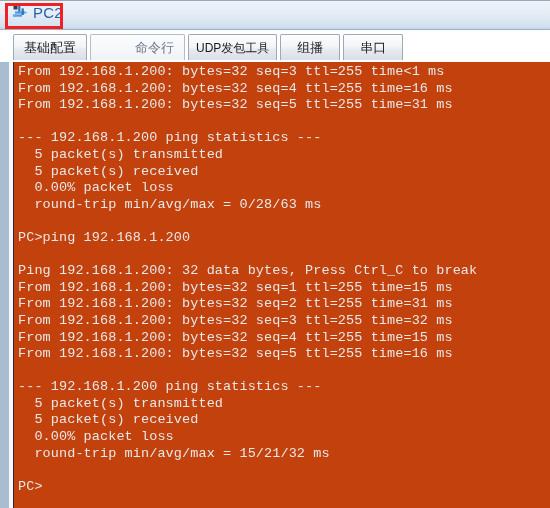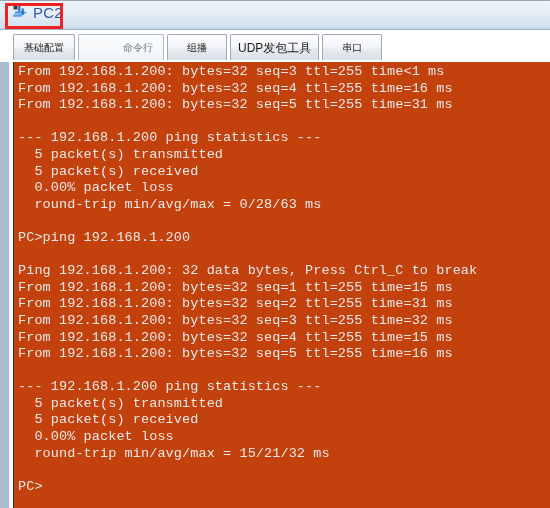--- a/index.html
+++ b/index.html
@@ -97,21 +97,21 @@
 
   .tab {
     height: 26px;
     min-width: 60px;
     padding: 0 10px;
     box-sizing: border-box;
     display: flex;
     align-items: center;
     justify-content: center;
     font-family: "Liberation Sans", sans-serif;
-    font-size: 10px;
+    font-size: 13px;
     color: #1b1b1b;
     background: linear-gradient(to bottom, #fdfdfe 0%, #f3f5f8 45%, #e6eaf0 60%, #d9dfe7 100%);
     border: 1px solid #9fa9b4;
     border-bottom: none;
     border-radius: 2px 2px 0 0;
     white-space: nowrap;
     line-height: 26px;
   }
 
   .tab.tab-selected {
@@ -212,25 +212,25 @@
   </div>
 
   <div class="tabstrip">
     <div class="tabs">
       <div class="tab">
         <span>基础配置</span>
       </div>
       <div class="tab tab-selected">
         <span>命令行</span>
       </div>
+      <div class="tab tab-narrow">
+        <span>UDP发包工具</span>
+      </div>
       <div class="tab">
         <span>组播</span>
-      </div>
-      <div class="tab tab-narrow">
-        <span>UDP发包工具</span>
       </div>
       <div class="tab">
         <span>串口</span>
       </div>
     </div>
   </div>
 
   <div class="console-wrap">
     <div class="console-left-gutter"></div>
     <div class="console-left-gutter2"></div>

